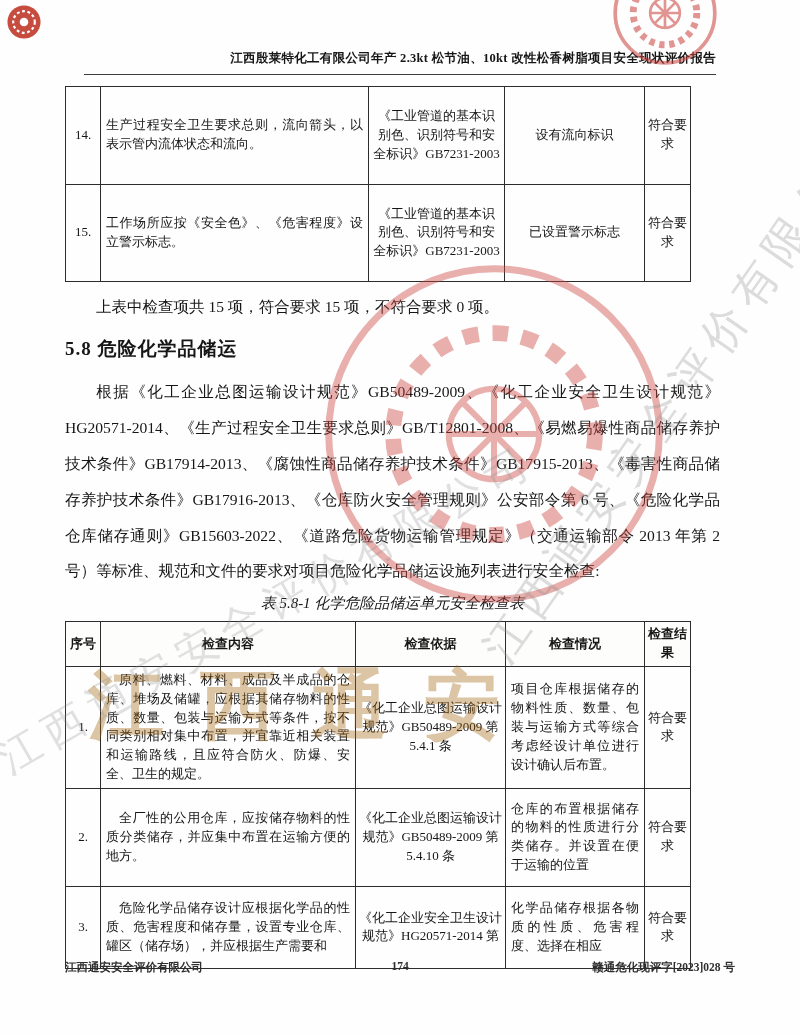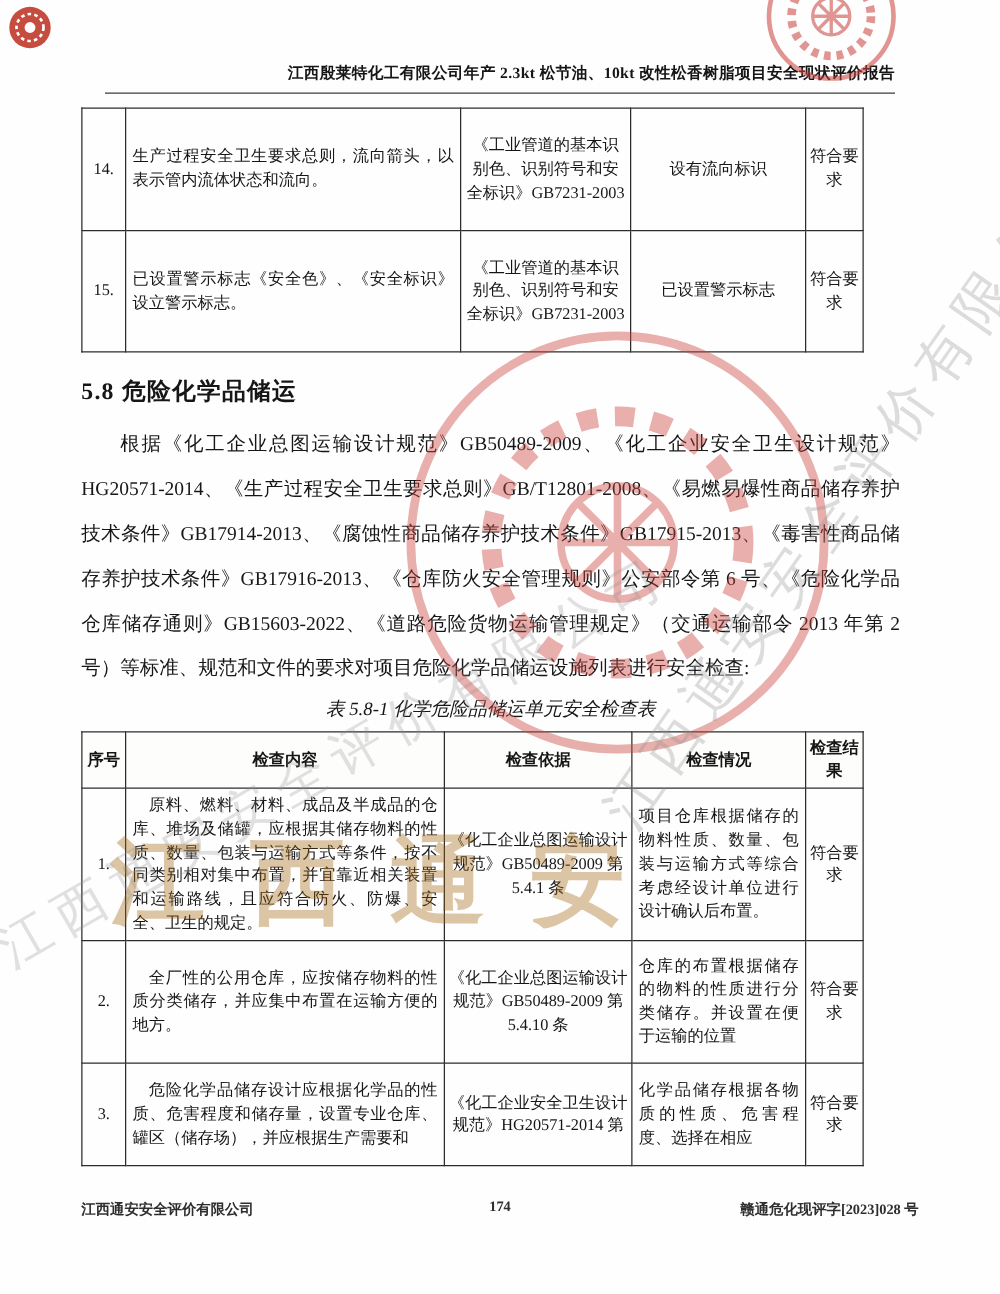--- a/index.html
+++ b/index.html
@@ -86,28 +86,29 @@
     <tbody>
       <tr class="r92">
         <td class="c-no">14.</td>
         <td class="c-content">生产过程安全卫生要求总则，流向箭头，以表示管内流体状态和流向。</td>
         <td class="c-basis">《工业管道的基本识别色、识别符号和安全标识》GB7231-2003</td>
         <td class="c-sit-c">设有流向标识</td>
         <td class="c-res">符合要求</td>
       </tr>
       <tr class="r80">
         <td class="c-no">15.</td>
-        <td class="c-content">已设置警示标志《安全色》、《安全标识》设立警示标志。</td>
+        <td class="c-content">工作场所应按《安全色》、《危害程度》设立警示标志。</td>
         <td class="c-basis">《工业管道的基本识别色、识别符号和安全标识》GB7231-2003</td>
         <td class="c-sit-c">已设置警示标志</td>
         <td class="c-res">符合要求</td>
       </tr>
     </tbody>
   </table>
 
+  <p class="summary">上表中检查项共 15 项，符合要求 15 项，不符合要求 0 项。</p>
 
   <div class="h-section">5.8 危险化学品储运</div>
 
   <p class="bodypara">根据《化工企业总图运输设计规范》GB50489-2009、《化工企业安全卫生设计规范》HG20571-2014、《生产过程安全卫生要求总则》GB/T12801-2008、《易燃易爆性商品储存养护技术条件》GB17914-2013、《腐蚀性商品储存养护技术条件》GB17915-2013、《毒害性商品储存养护技术条件》GB17916-2013、《仓库防火安全管理规则》公安部令第 6 号、《危险化学品仓库储存通则》GB15603-2022、《道路危险货物运输管理规定》（交通运输部令 2013 年第 2 号）等标准、规范和文件的要求对项目危险化学品储运设施列表进行安全检查:</p>
 
   <div class="caption">表 5.8-1  化学危险品储运单元安全检查表</div>
 
   <table class="t2">
     <colgroup>
       <col style="width:35px">

